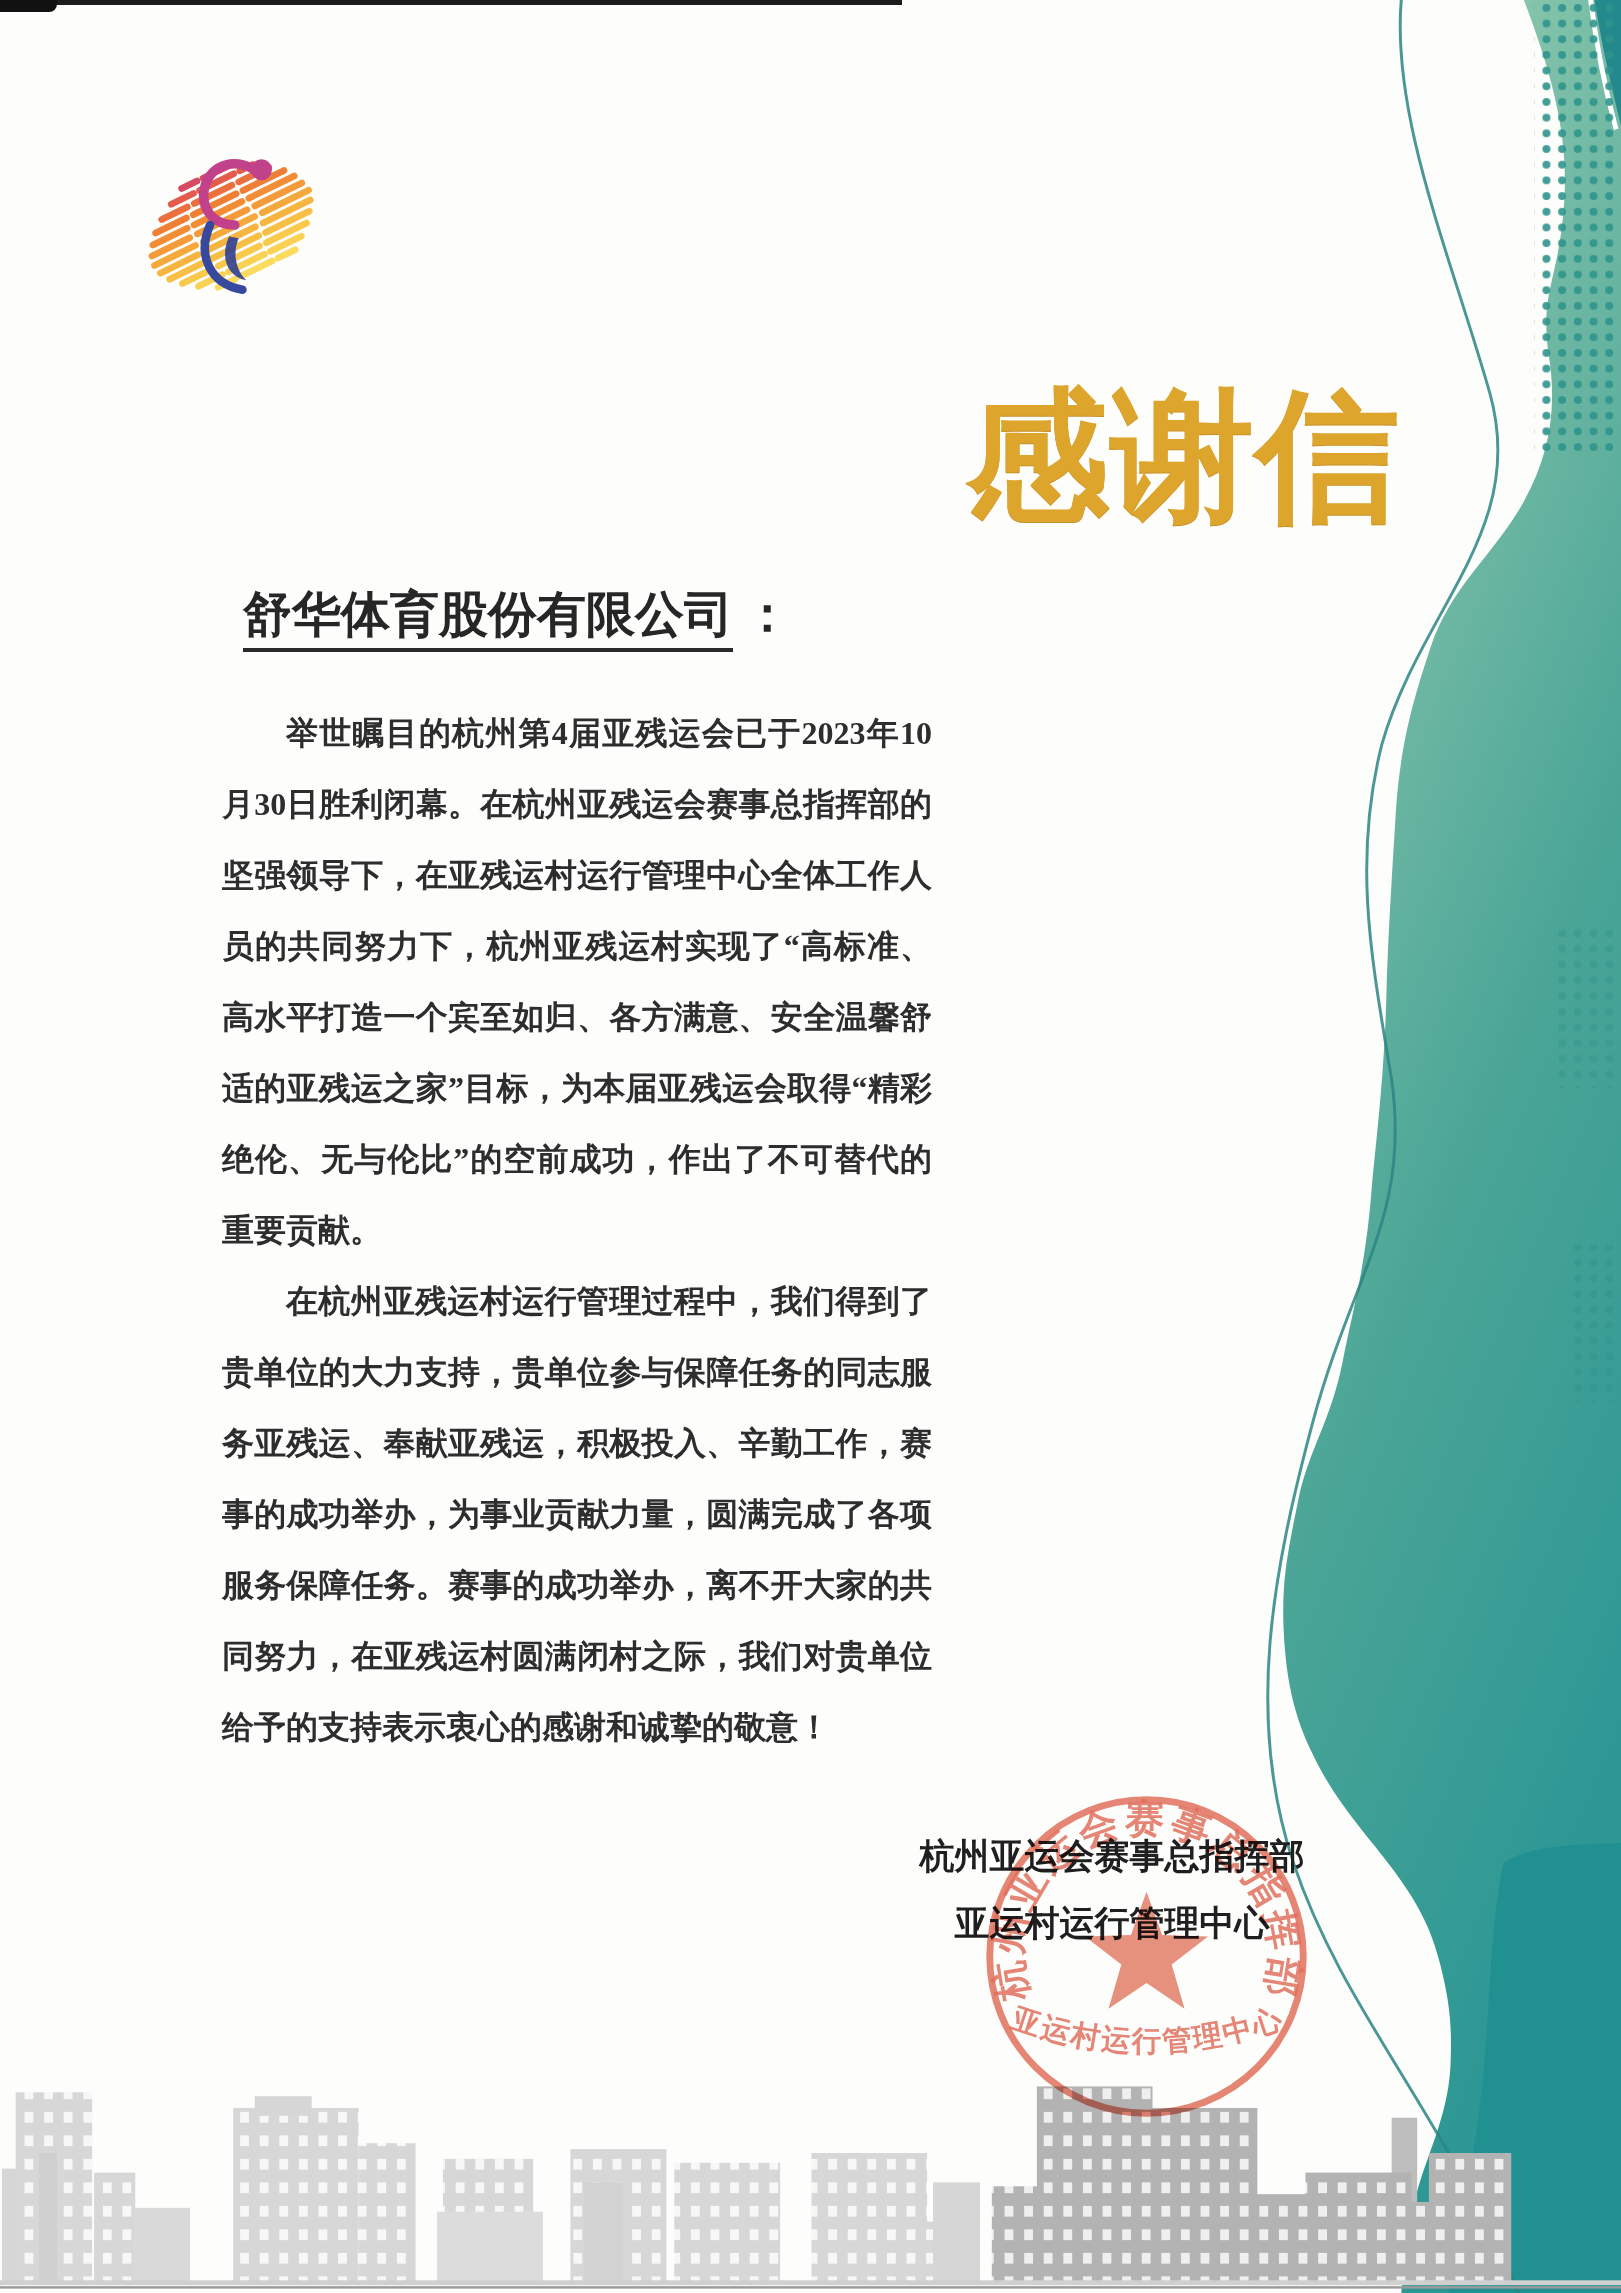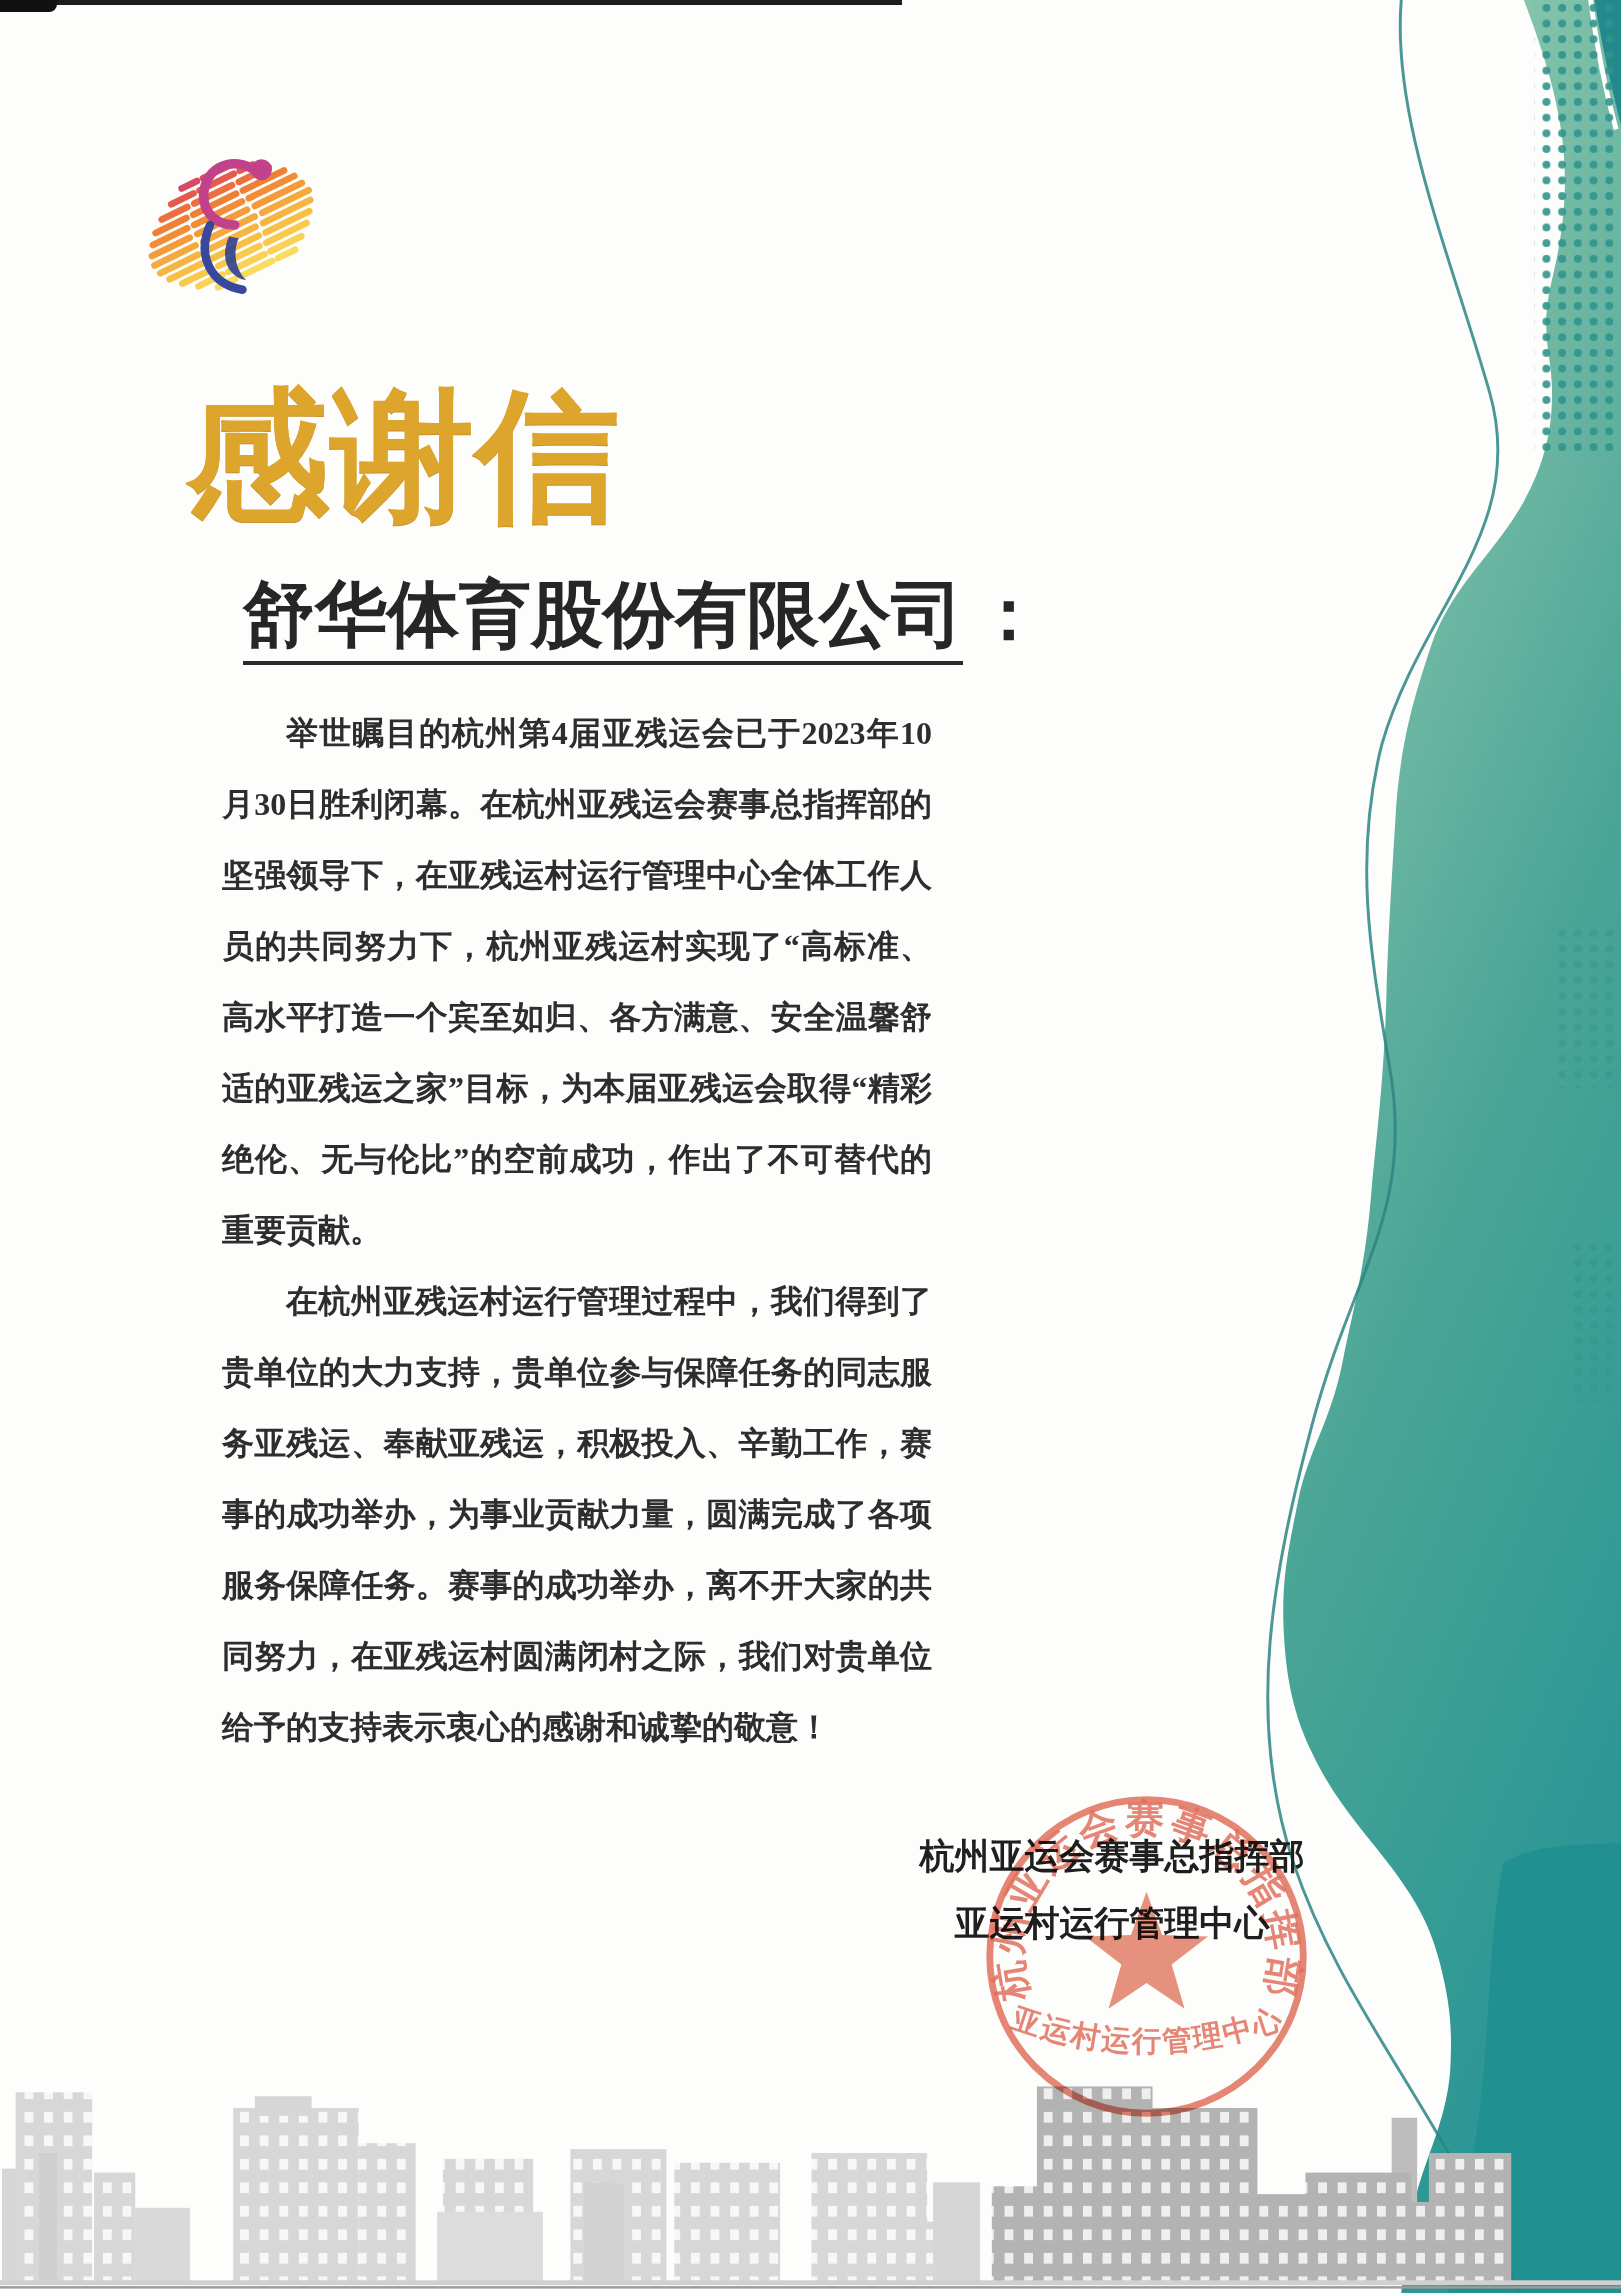--- a/index.html
+++ b/index.html
@@ -20,27 +20,27 @@
 
   
   .logo-row{position:absolute;top:145px;left:116px;display:flex;align-items:flex-start;}
   .logo-mark{width:230px;height:181px;flex:0 0 auto;}
   .logo-text{margin-left:13.7px;padding-top:25.5px;font-family:"Liberation Sans","DejaVu Sans",sans-serif;color:#6f6f6f;}
   .logo-zh{font-size:54px;letter-spacing:3.9px;line-height:61px;}
   .logo-en{font-size:38px;line-height:51px;letter-spacing:1px;}
 
   
   .letter-title{
-    position:absolute;top:374px;left:186px;width:1215px;text-align:left;
+    position:absolute;top:374px;left:186px;width:1215px;text-align:right;
     font-size:143px;font-weight:bold;color:#dea52c;letter-spacing:2px;line-height:167px;
     text-shadow:0 1px 0 #c8922a;
   }
 
   
-  .recipient-line{position:absolute;top:576px;left:243px;font-size:72px;font-weight:bold;color:#262626;line-height:78px;}
+  .recipient-line{position:absolute;top:576px;left:243px;font-size:49px;font-weight:bold;color:#262626;line-height:78px;}
   .recipient-name{border-bottom:4.9px solid #2a2a2a;padding-bottom:5.9px;}
   .recipient-colon{margin-left:9.8px;}
 
   
   .letter-body{
     position:absolute;top:698px;left:186px;width:710px;
     font-size:32px;line-height:71px;font-weight:bold;color:#2d2d2d;
     text-align:justify;
     margin-left:36px;
   }

